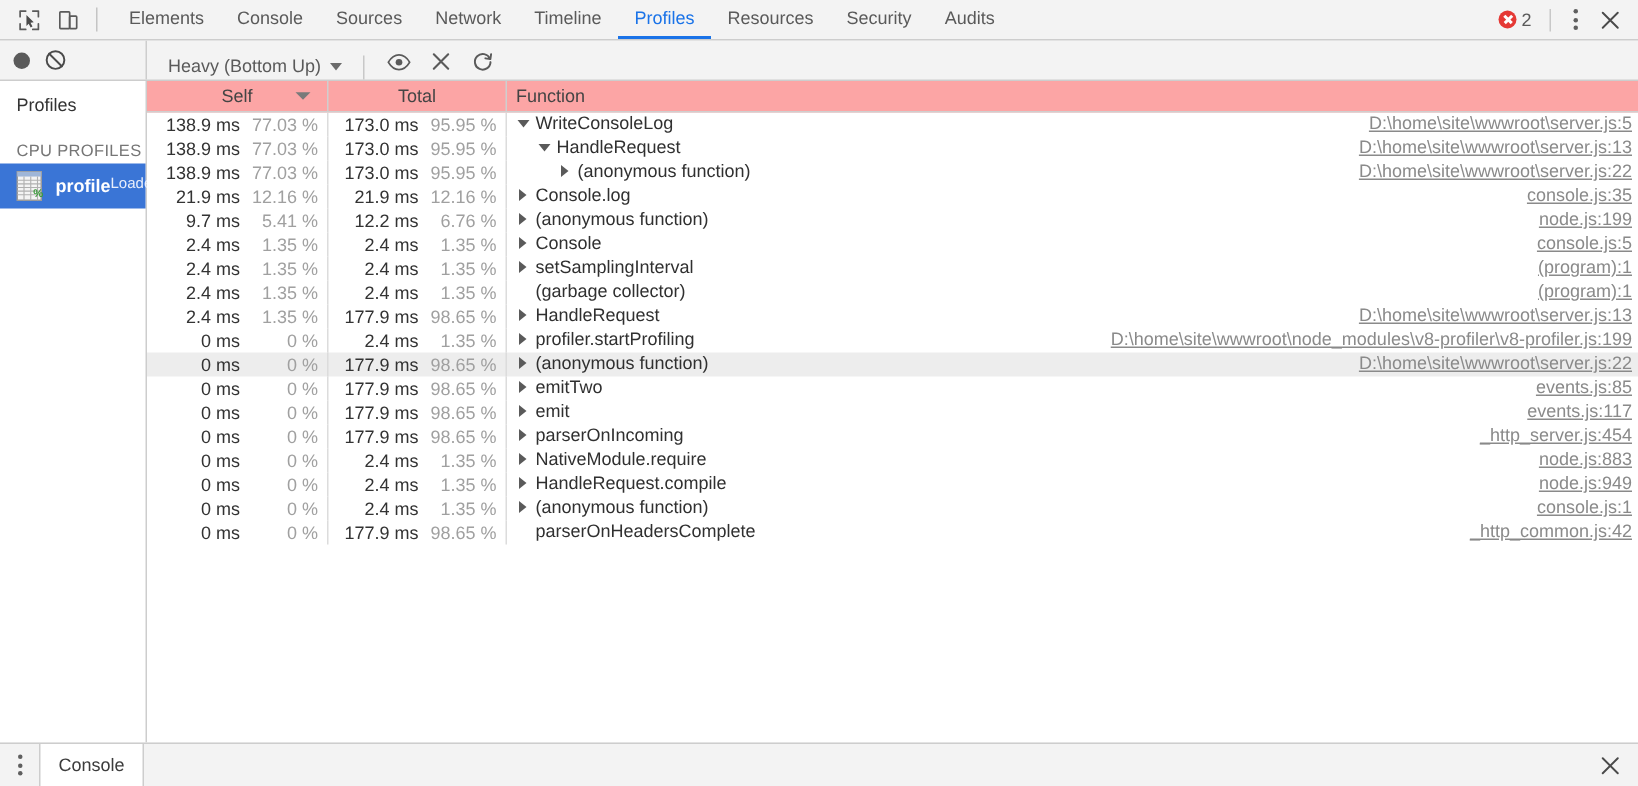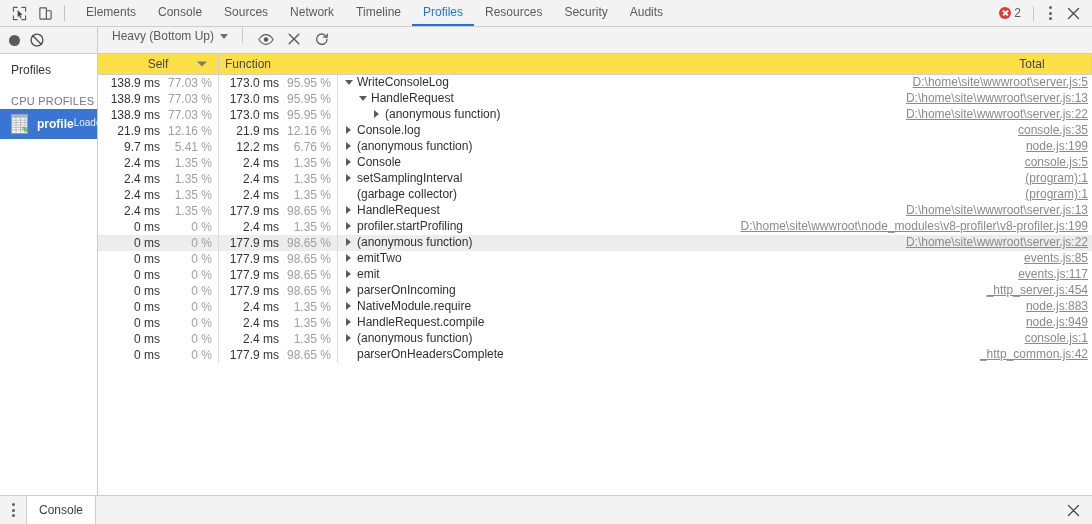--- a/index.html
+++ b/index.html
@@ -70,21 +70,21 @@
     border-bottom: 1px solid #cdcdcd;
   }
   .tb2-left {
     width: 98px; min-width: 98px;
     display: flex; align-items: center; gap: 10px;
     padding-left: 9px;
     border-right: 1px solid #cdcdcd;
   }
   .record-dot { width: 11px; height: 11px; border-radius: 50%; background: #5a5a5a; cursor: pointer; }
   .ban-icon { width: 14px; height: 14px; cursor: pointer; }
-  .tb2-right { flex: 1; display: flex; align-items: flex-start; padding-left: 10px; gap: 2px; }
+  .tb2-right { flex: 1; display: flex; align-items: flex-end; padding-left: 10px; gap: 2px; }
   .select-box {
     display: flex; align-items: center; gap: 6px;
     color: #5a5a5a; font-size: 12px; cursor: pointer; padding: 2px 4px;
     white-space: nowrap;
   }
   .caret-down {
     width: 0; height: 0;
     border-left: 4.5px solid transparent;
     border-right: 4.5px solid transparent;
     border-top: 5px solid #6b6b6b;
@@ -116,21 +116,21 @@
   }
   .pi-icon { width: 22px; height: 22px; position: relative; flex: 0 0 auto; }
   .pi-text { display: flex; flex-direction: row; line-height: 1.08; }
   .pi-name { font-size: 12px; font-weight: bold; color: #ffffff; }
   .pi-sub { font-size: 10px; color: #e9eefb; }
 
   
   .grid { flex: 1; display: flex; flex-direction: column; min-width: 0; background: #fff; }
   .grid-head {
     display: flex; height: 21px; min-height: 21px;
-    background: #fde047; border-bottom: 1px solid #cfcfcf;
+    background: #fca5a5; border-bottom: 1px solid #cfcfcf;
     font-size: 12px; color: #444;
   }
   .gh {
     display: flex; align-items: center; justify-content: center;
     border-right: 1px solid #cfcfcf; cursor: pointer; position: relative;
   }
   .gh.self   { width: 121px; min-width: 121px; }
   .gh.total  { width: 119px; min-width: 119px; }
   .gh.func   { flex: 1; justify-content: flex-start; padding-left: 6px; border-right: none; }
   .sort-arrow {
@@ -325,25 +325,25 @@
         </span>
       </div>
     </div>
 
     <div class="grid">
       <div class="grid-head">
         <div class="gh self">
           <span>Self</span>
           <span class="sort-arrow"></span>
         </div>
+        <div class="gh total">
+          <span>Total</span>
+        </div>
         <div class="gh func">
           <span>Function</span>
-        </div>
-        <div class="gh total">
-          <span>Total</span>
         </div>
       </div>
       <div class="grid-body" id="grid-body">
           <div class="row">
             <div class="cell-self">
               <span class="ms">138.9 ms</span>
               <span class="pct">77.03 %</span>
             </div>
             <div class="cell-total">
               <span class="ms">173.0 ms</span>

